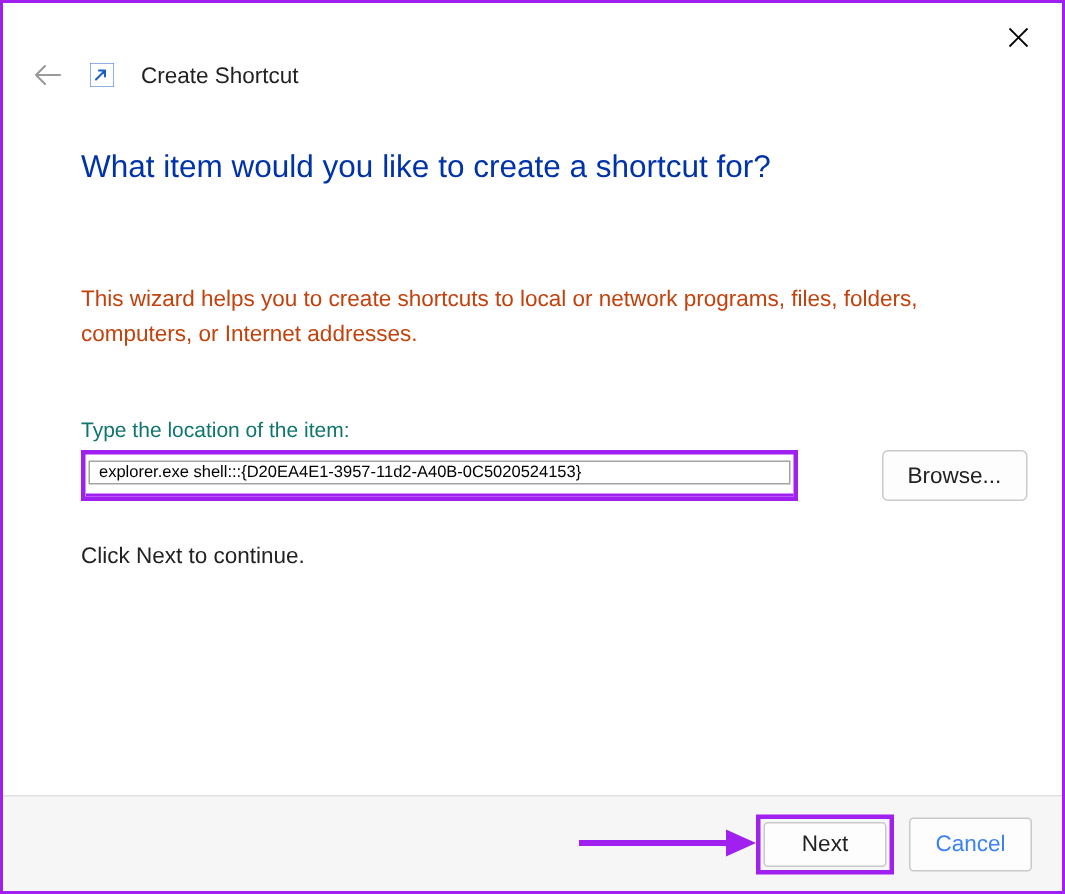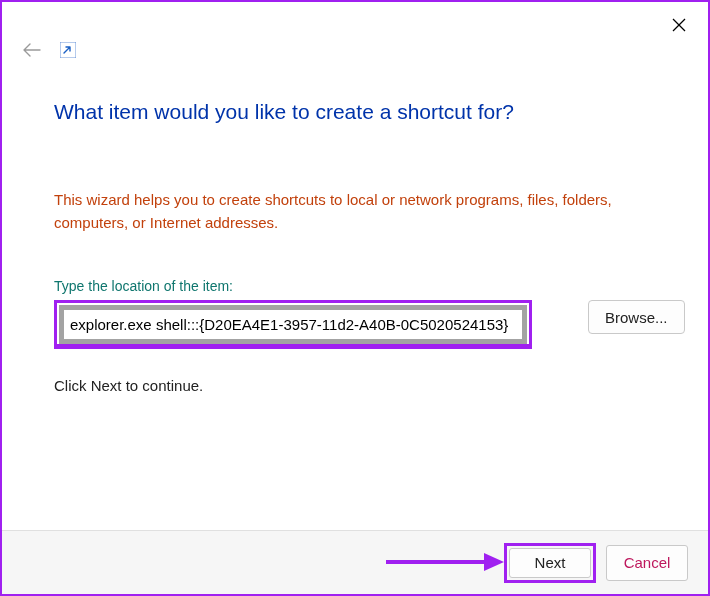--- a/index.html
+++ b/index.html
@@ -86,23 +86,23 @@
     }
     .input-highlight {
       border: 3px solid #a020f0;
       padding: 2px;
       flex: 0 0 auto;
       width: 478px;
       box-shadow: inset 0 -2px 0 0 #a020f0;
     }
     .location-input {
       width: 100%;
-      height: 39px;
-      border: 5px solid #a3a3a3;
-      font-size: 15px;
+      height: 16px;
+      border: 1px solid #a3a3a3;
+      font-size: 11px;
       font-family: inherit;
       padding: 0 6px;
       outline: none;
       background: #fff;
       color: #000;
     }
     .browse-btn {
       height: 34px;
       padding: 0 16px;
       background: #fdfdfd;
@@ -159,21 +159,21 @@
       cursor: pointer;
     }
     .cancel-btn {
       width: 82px;
       height: 36px;
       background: #fdfdfd;
       border: 1px solid #c9c9c9;
       border-radius: 3px;
       font-size: 15px;
       font-family: inherit;
-      color: #be185d;
+      color: #3b82f6;
       cursor: pointer;
     }
   </style>
 </head>
 <body>
 
 <div class="close-row">
   <div class="close-x">
     <svg width="14" height="14" viewBox="0 0 14 14">
       <line x1="1" y1="1" x2="13" y2="13" stroke="#000" stroke-width="1.2"></line>
@@ -187,20 +187,21 @@
     <svg width="18" height="14" viewBox="0 0 18 14">
       <path d="M7 1 L1 7 L7 13 M1 7 L17 7" stroke="#9a9a9a" stroke-width="1.4" fill="none" stroke-linecap="round" stroke-linejoin="round"></path>
     </svg>
   </div>
   <span class="shortcut-icon">
     <svg width="16" height="16" viewBox="0 0 16 16">
       <rect x="0" y="0" width="16" height="16" fill="#fff" stroke="#4a7dd0" stroke-width="0.8"></rect>
       <path d="M4 11 L10 5 M10 5 L10 9 M10 5 L6 5" stroke="#1a5fc4" stroke-width="1.4" fill="none" stroke-linecap="round" stroke-linejoin="round"></path>
     </svg>
   </span>
+  <span class="header-title">Create Shortcut</span>
 </div>
 
 <div class="content">
   <h1 class="question">What item would you like to create a shortcut for?</h1>
   <p class="helper-text">This wizard helps you to create shortcuts to local or network programs, files, folders, computers, or Internet addresses.</p>
   <div class="field-label">Type the location of the item:</div>
   <div class="input-row">
     <div class="input-highlight">
       <input type="text" class="location-input" value="explorer.exe shell:::{D20EA4E1-3957-11d2-A40B-0C5020524153}" style="">
     </div>

